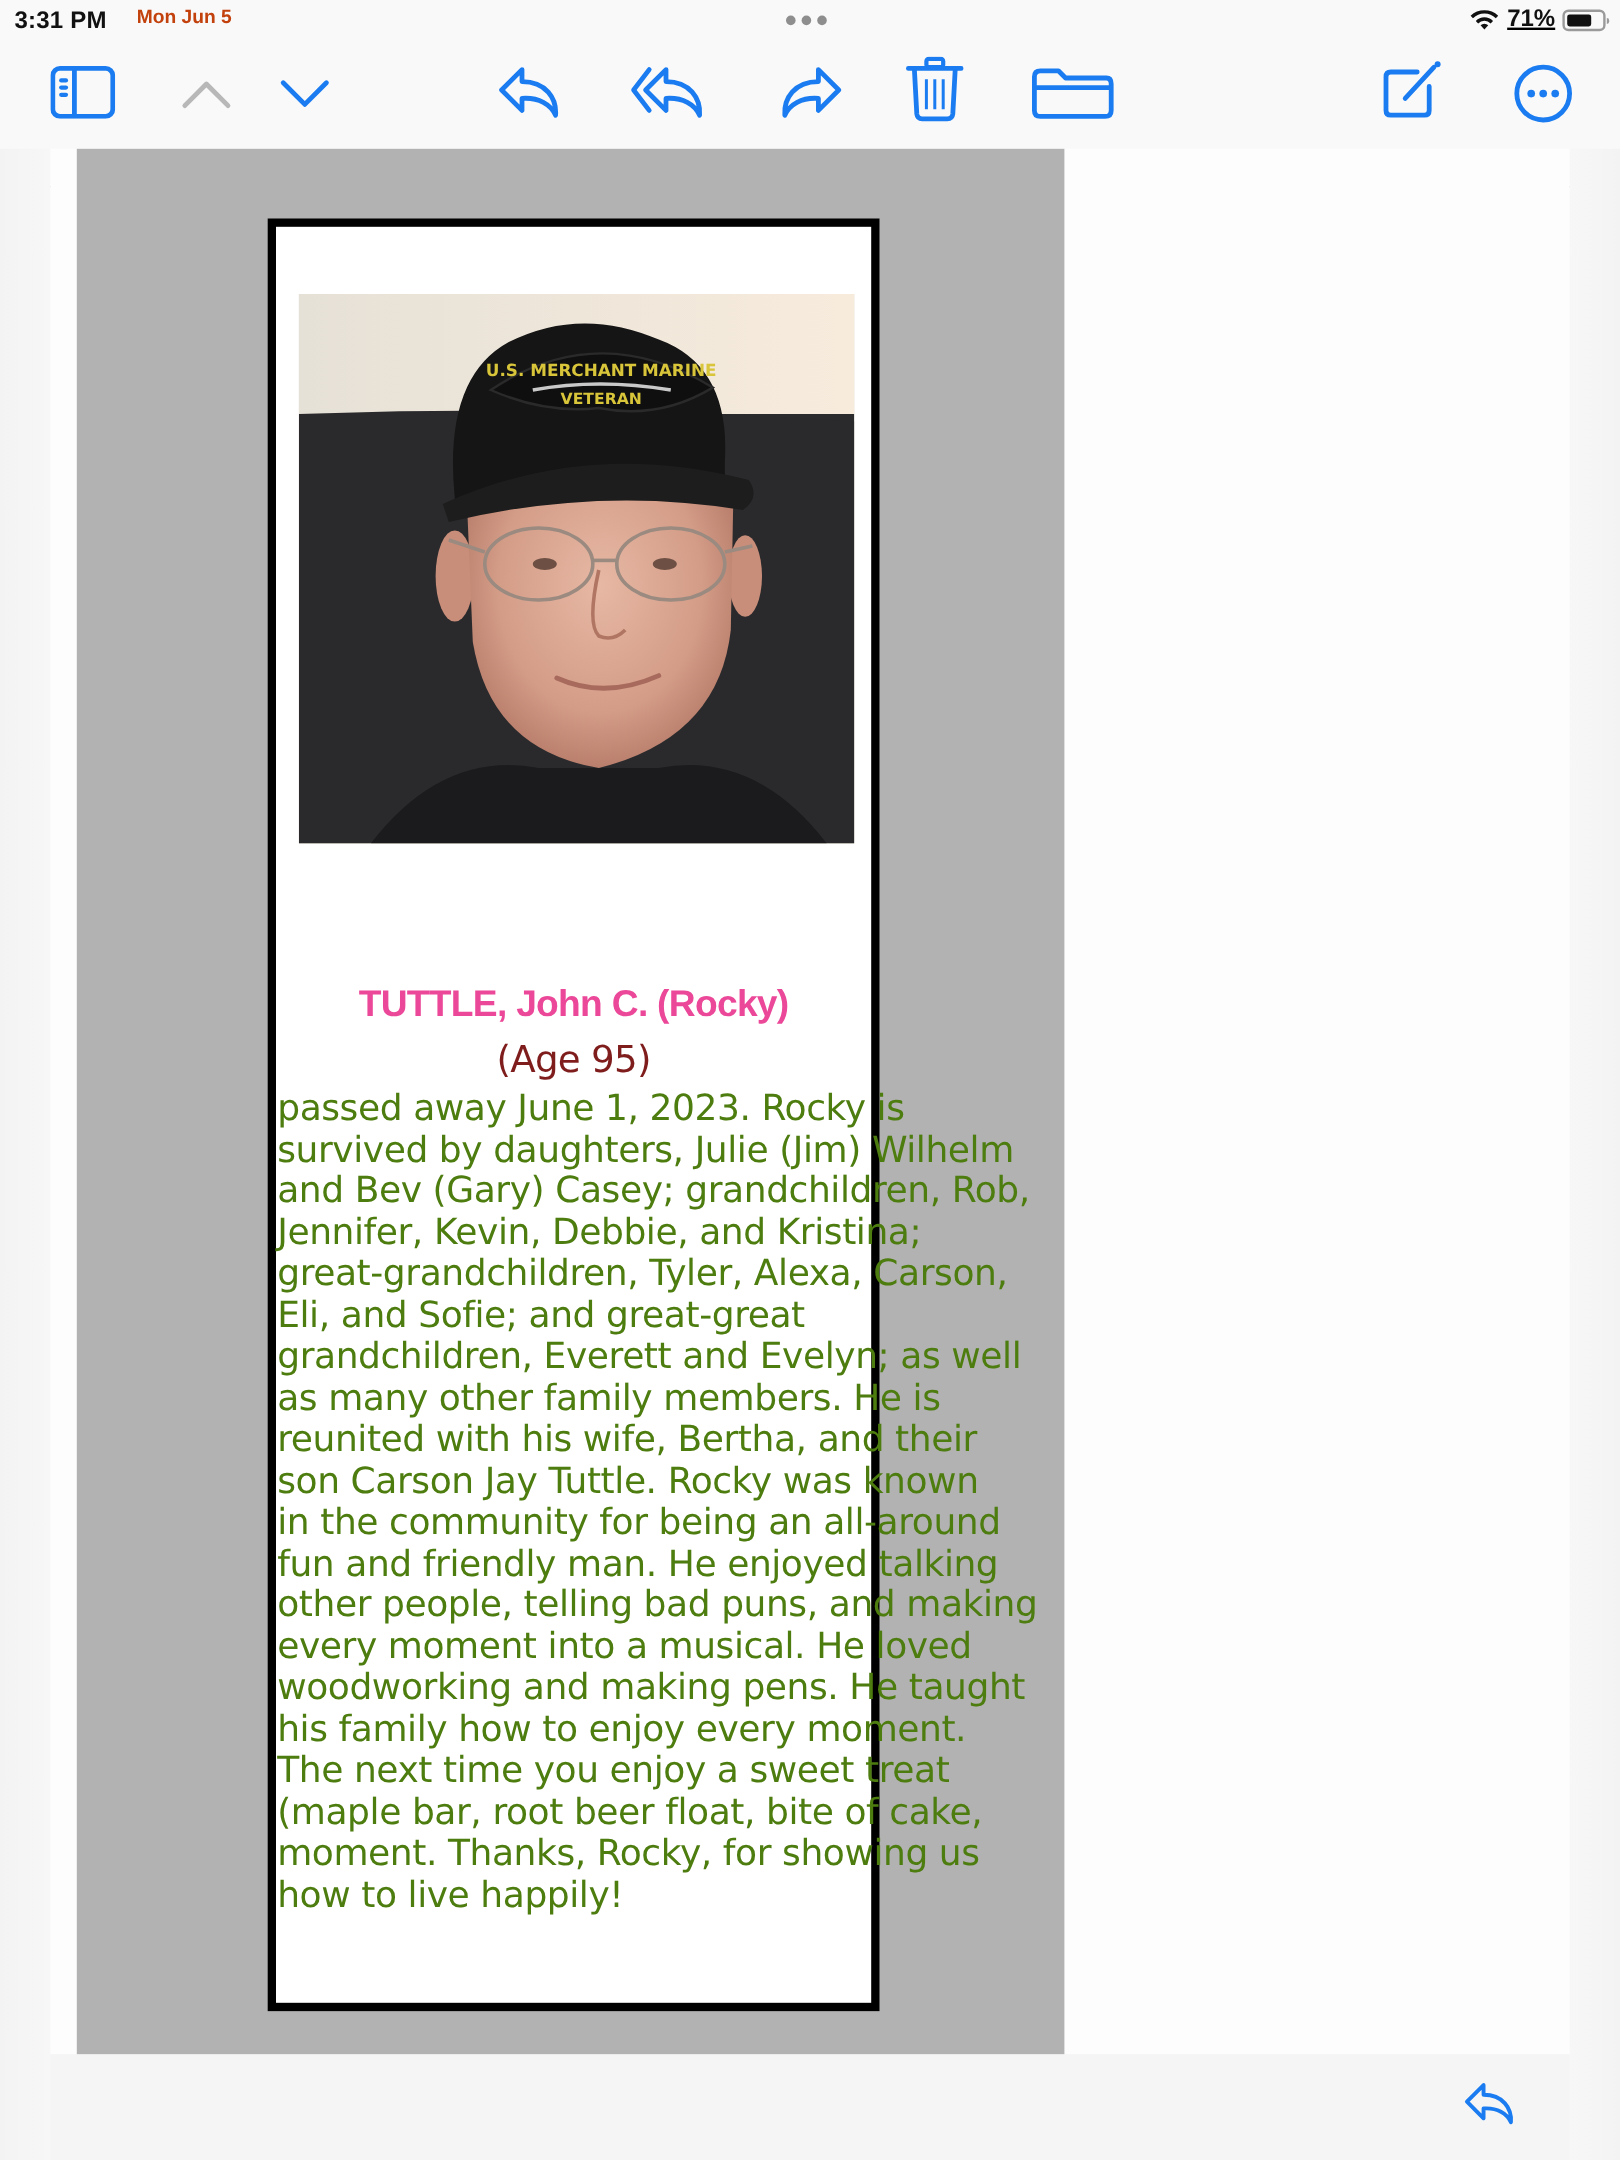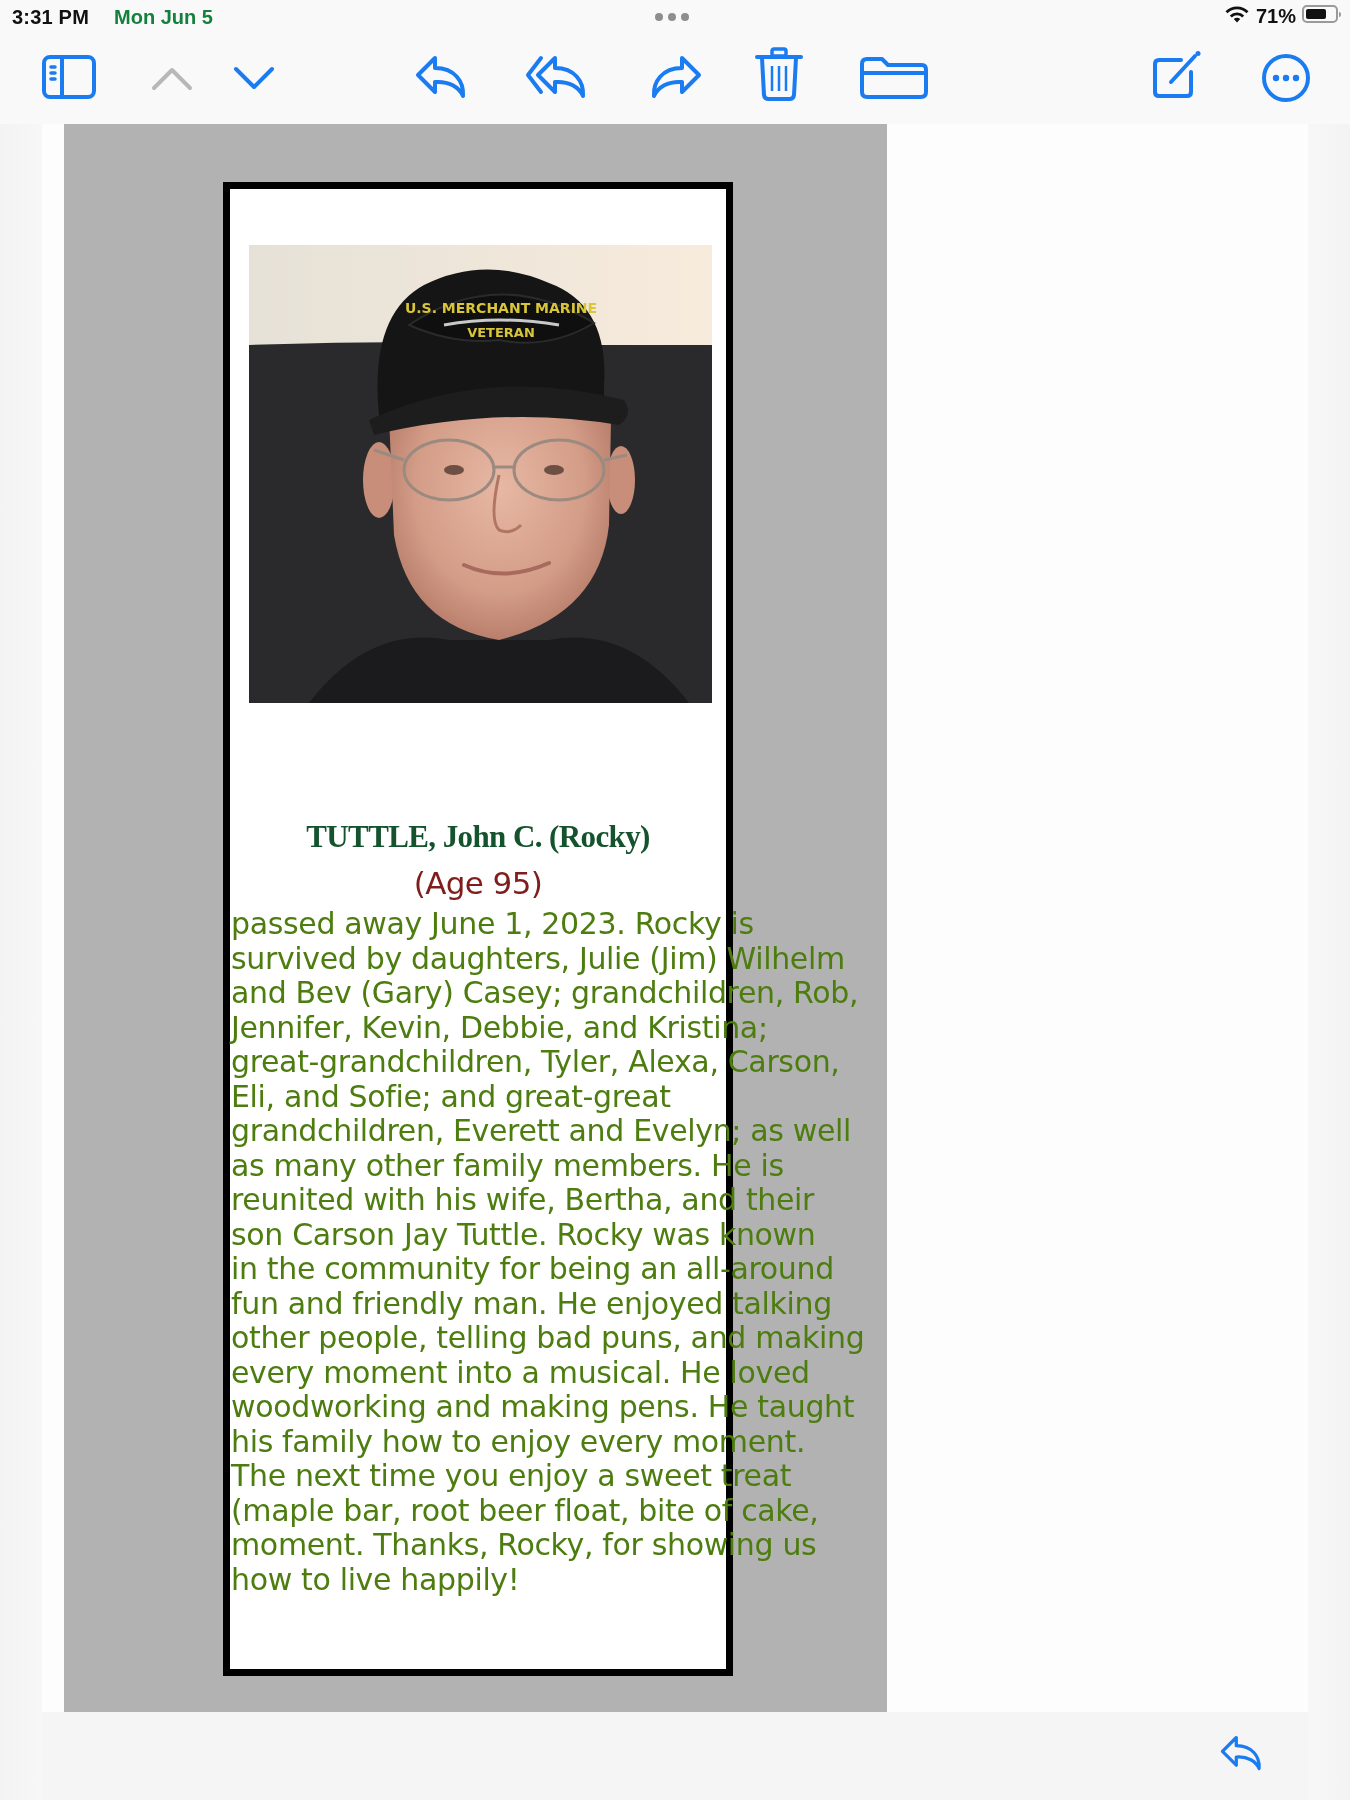--- a/index.html
+++ b/index.html
@@ -2,41 +2,41 @@
 <html><head>
 <meta charset="utf-8">
 <style>
   * { box-sizing: border-box; margin: 0; padding: 0; }
   html, body { width: 1350px; height: 1800px; overflow: hidden; background: #f6f6f6; }
   body { position: relative; font-family: "Liberation Sans", sans-serif; }
 
   
   .topbar { position: absolute; left: 0; top: 0; width: 1350px; height: 156px; background: #f9f9f9; border-bottom: 1px solid #c9c9c9; }
   .status-time { position: absolute; left: 12px; top: 6px; font-size: 20px; font-weight: bold; color: #111; letter-spacing: 0.2px; }
-  .status-date { position: absolute; left: 114px; top: 6px; font-size: 20px; font-weight: bold; color: #15803d; }
+  .status-date { position: absolute; left: 114px; top: 6px; font-size: 16px; font-weight: bold; color: #c2410c; }
   .status-dots { position: absolute; left: 655px; top: 13px; display: flex; gap: 5px; }
   .status-dots span { width: 8px; height: 8px; border-radius: 50%; background: #8e8e8e; display: block; }
-  .status-right { position: absolute; right: 12px; top: 5px; display: flex; gap: 6px; }
+  .status-right { position: absolute; right: 12px; top: 5px; display: flex; align-items: center; gap: 6px; text-decoration: underline; }
   .battery-pct { font-size: 20px; font-weight: bold; color: #111; }
   .battery { width: 36px; height: 18px; border: 2px solid #9a9a9a; border-radius: 5px; padding: 2px; position: relative; }
   .battery .fill { height: 100%; width: 71%; background: #111; border-radius: 2px; }
   .battery::after { content: ""; position: absolute; right: -5px; top: 5px; width: 2px; height: 5px; background: #9a9a9a; border-radius: 0 2px 2px 0; }
 
   .tb-icon { position: absolute; display: block; cursor: pointer; }
   .tb-icon svg { display: block; width: 100%; height: 100%; }
 
   
   .content { position: absolute; left: 42px; top: 124px; width: 1266px; height: 1588px; background: #fdfdfd; }
   .left-shade { position: absolute; left: 0; top: 124px; width: 42px; height: 1676px; background: linear-gradient(to right, #f3f3f3, #f7f7f7); }
   .right-shade { position: absolute; left: 1308px; top: 124px; width: 42px; height: 1676px; background: linear-gradient(to left, #f3f3f3, #f7f7f7); }
   .gray-panel { position: absolute; left: 64px; top: 124px; width: 823px; height: 1588px; background: #b2b2b2; }
   .card { position: absolute; left: 223px; top: 182px; width: 510px; height: 1494px; border: 7px solid #000; background: #fff; }
   .photo { position: absolute; left: 19px; top: 56px; width: 463px; height: 458px; overflow: hidden; background: #e9e2d6; }
   .photo svg { width: 100%; height: 100%; display: block; }
-  .ob-title { position: absolute; left: 0; top: 630px; width: 496px; text-align: center; font-family: Liberation Serif, serif; font-size: 31px; font-weight: bold; color: #14532d; letter-spacing: -0.6px; }
+  .ob-title { position: absolute; left: 0; top: 630px; width: 496px; text-align: center; font-family: Liberation Sans, sans-serif; font-size: 31px; font-weight: bold; color: #ec4899; letter-spacing: -0.6px; }
   .ob-age { position: absolute; left: 0; top: 676px; width: 496px; text-align: center; font-family: "DejaVu Sans", sans-serif; font-size: 31px; color: #7f1d1d; letter-spacing: -0.6px; }
   .ob-body { position: absolute; left: 1px; top: 718px; width: 496px; font-family: "DejaVu Sans", sans-serif; font-size: 30px; line-height: 34.5px; color: #4d7c0f; letter-spacing: -0.35px; white-space: nowrap; }
   .ob-body div { height: 34.5px; }
 
   .footer { position: absolute; left: 42px; top: 1712px; width: 1266px; height: 88px; background: #f5f5f5; }
 </style>
 </head>
 <body>
 
 <div class="topbar">

